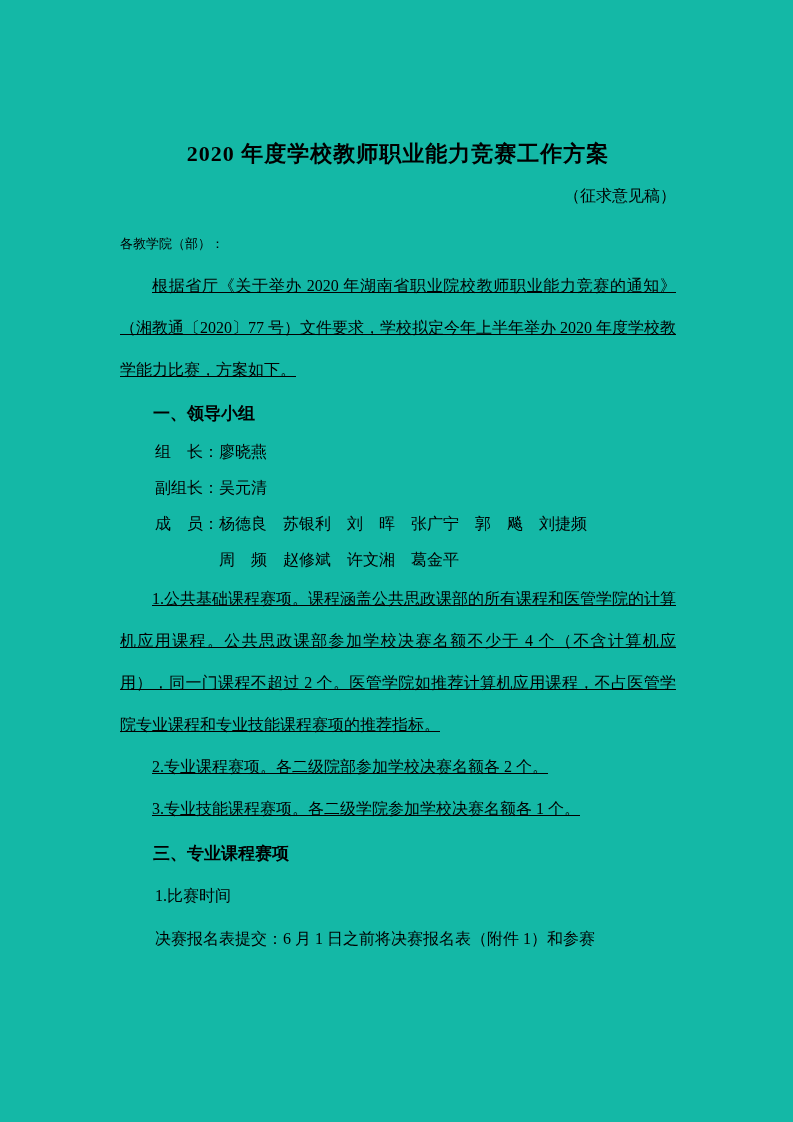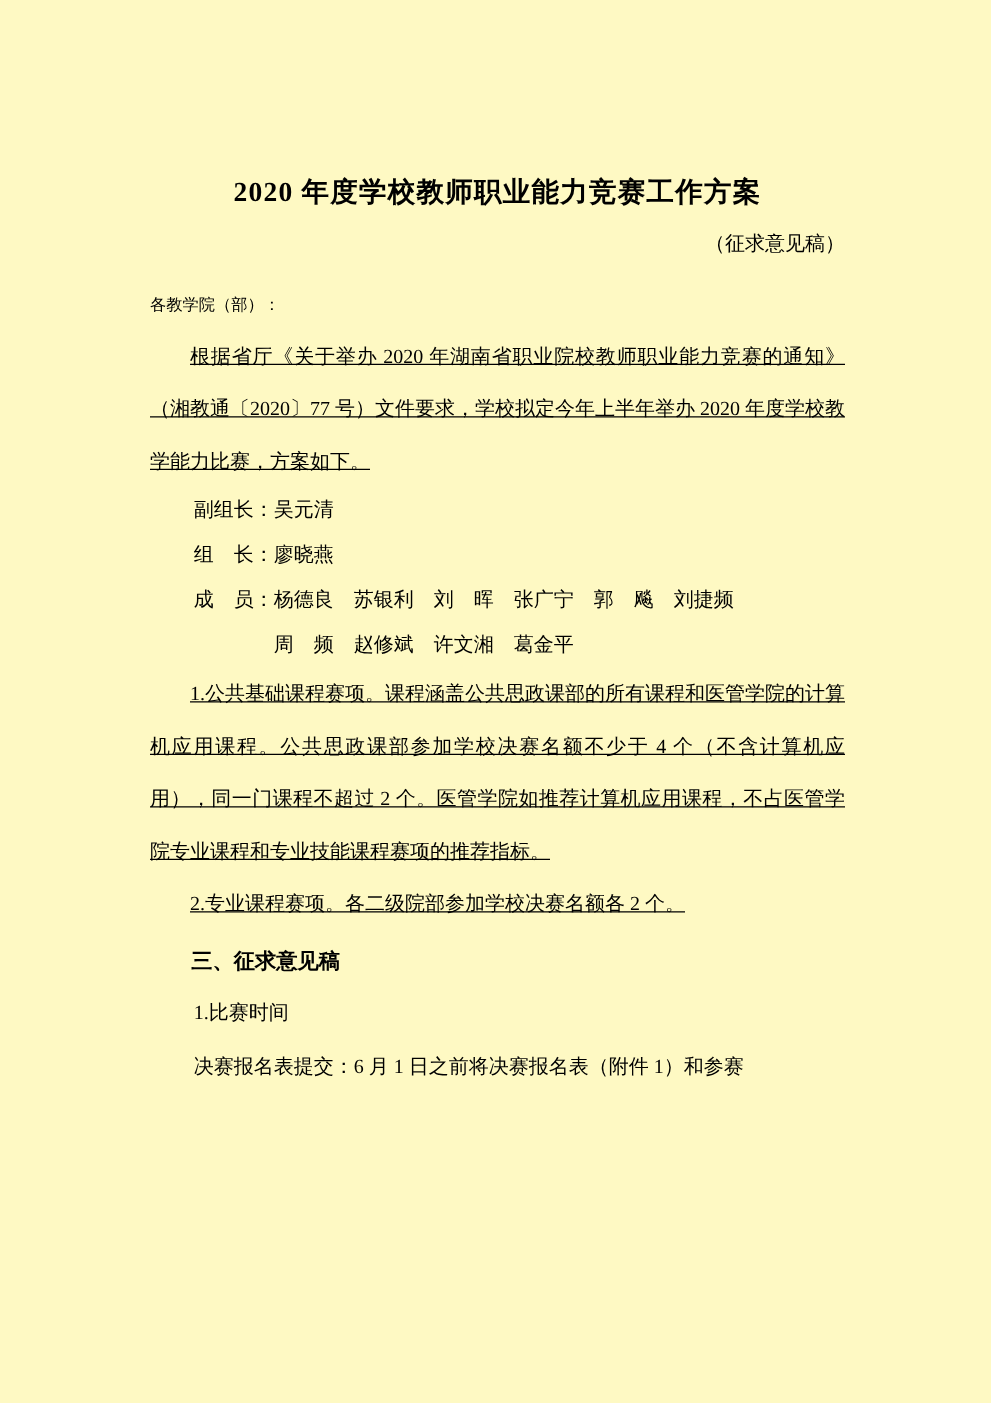--- a/index.html
+++ b/index.html
@@ -7,21 +7,21 @@
   body {
     width: 793px;
     min-height: 1122px;
     margin: 0 auto;
     color: #000000;
     font-family: "Liberation Serif", "DejaVu Serif", serif;
   }
   .page {
     width: 793px;
     min-height: 1122px;
-    background: #fef9c3;
+    background: #14b8a6;
     padding: 138px 117px 40px 120px;
   }
   .doc-title {
     font-size: 22px;
     font-weight: 700;
     text-align: center;
     line-height: 32px;
     letter-spacing: 1px;
   }
   .doc-subtitle {
@@ -77,45 +77,47 @@
 <div class="page">
 
   <div class="doc-title">2020 年度学校教师职业能力竞赛工作方案</div>
 
   <div class="doc-subtitle">（征求意见稿）</div>
 
   <p class="salutation">各教学院（部）：</p>
 
   <p class="para indent">根据省厅《关于举办 2020 年湖南省职业院校教师职业能力竞赛的通知》（湘教通〔2020〕77 号）文件要求，学校拟定今年上半年举办 2020 年度学校教学能力比赛，方案如下。</p>
 
+  <div class="heading">一、领导小组</div>
+
+  <div class="role-row">
+    <span class="role-label">组　长：</span>
+      <span class="role-value">廖晓燕</span>
+  </div>
 
   <div class="role-row">
     <span class="role-label">副组长：</span>
       <span class="role-value">吴元清</span>
-  </div>
-
-  <div class="role-row">
-    <span class="role-label">组　长：</span>
-      <span class="role-value">廖晓燕</span>
   </div>
 
   <div class="role-row">
     <span class="role-label">成　员：</span>
     <span class="member-lines">
       <span class="member-line">杨德良　苏银利　刘　晖　张广宁　郭　飚　刘捷频</span>
       <span class="member-line">周　频　赵修斌　许文湘　葛金平</span>
     </span>
   </div>
 
 
   <p class="para indent">1.公共基础课程赛项。课程涵盖公共思政课部的所有课程和医管学院的计算机应用课程。公共思政课部参加学校决赛名额不少于 4 个（不含计算机应用），同一门课程不超过 2 个。医管学院如推荐计算机应用课程，不占医管学院专业课程和专业技能课程赛项的推荐指标。</p>
 
   <p class="para indent">2.专业课程赛项。各二级院部参加学校决赛名额各 2 个。</p>
 
+  <p class="para indent">3.专业技能课程赛项。各二级学院参加学校决赛名额各 1 个。</p>
 
-  <div class="heading alloc-gap">三、征求意见稿</div>
+  <div class="heading alloc-gap">三、专业课程赛项</div>
 
   <p class="schedule-line">1.比赛时间</p>
 
 
   <p class="schedule-line">决赛报名表提交：6 月 1 日之前将决赛报名表（附件 1）和参赛</p>
 
 </div>
 
 </body></html>

